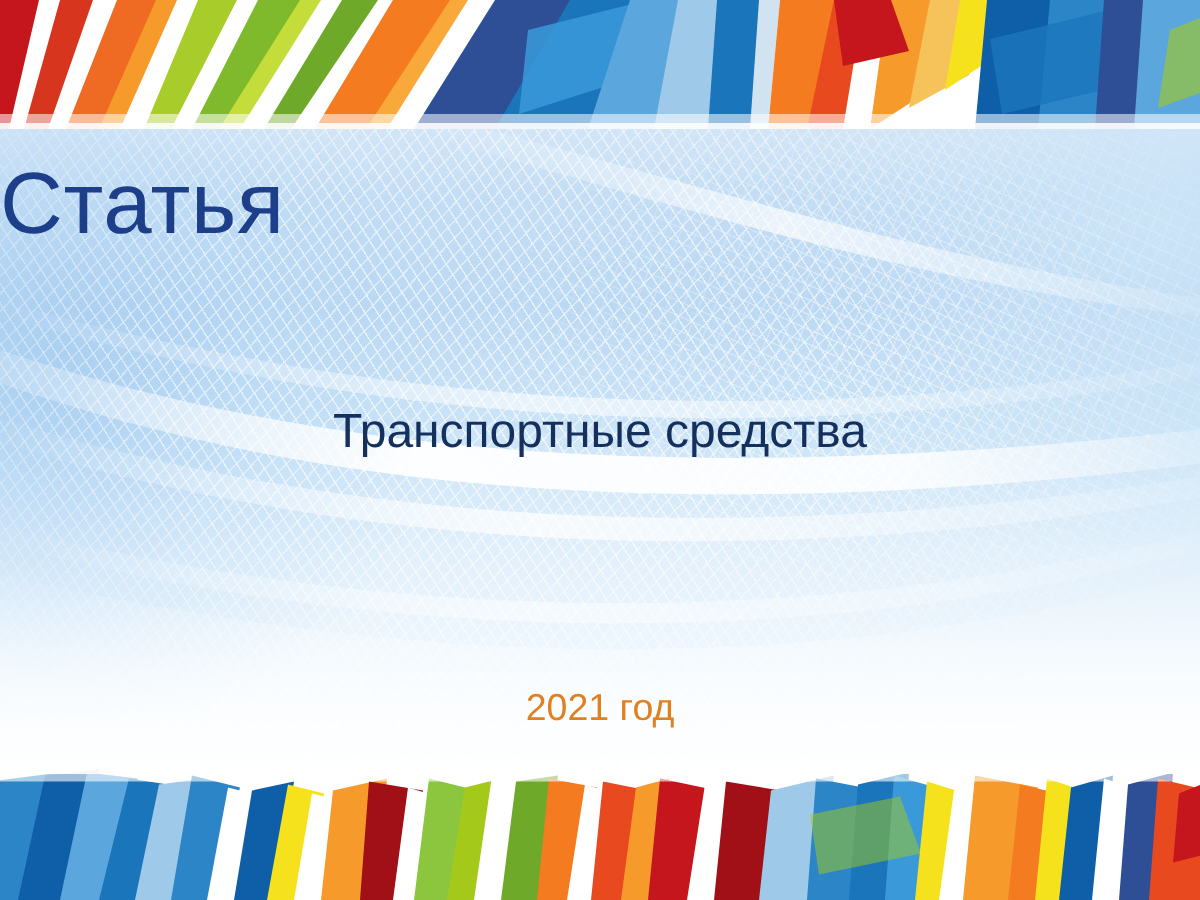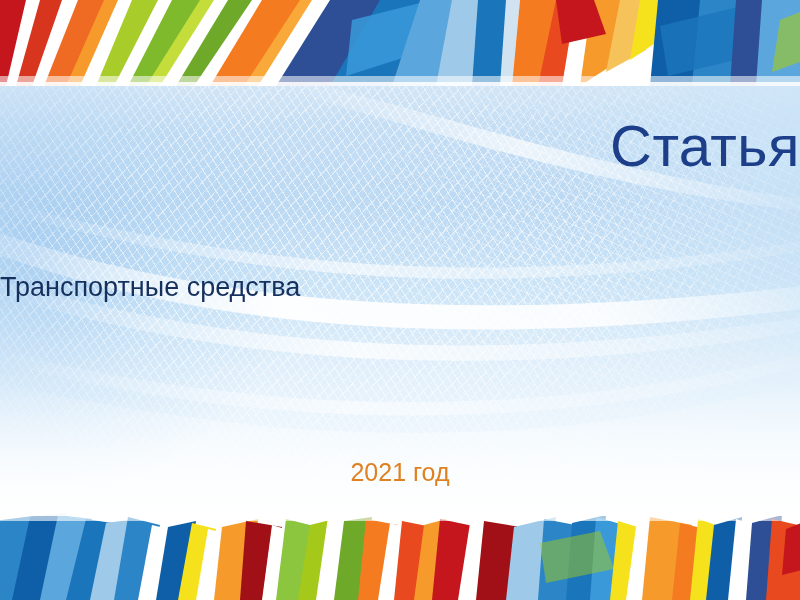--- a/index.html
+++ b/index.html
@@ -102,36 +102,36 @@
     left: 0;
     width: 800px;
     overflow: hidden;
   }
   .band-top { top: 0; height: 86px; }
   .band-bottom { top: 513px; height: 87px; }
 
   
   .title {
     position: absolute;
-    left: 0; top: 110px;
-    width: 800px;
-    text-align: right;
+    left: 0; top: 100px;
+    width: 800px;
+    text-align: left;
     font-size: 58px;
     line-height: 72px;
     font-weight: normal;
     letter-spacing: 0.5px;
     color: #1d3f8a;
     white-space: nowrap;
   }
   .subtitle {
     position: absolute;
     left: 0; top: 269px;
     width: 800px;
-    text-align: left;
-    font-size: 27px;
+    text-align: center;
+    font-size: 32px;
     line-height: 36px;
     font-weight: normal;
     color: #16305e;
     white-space: nowrap;
   }
   .year {
     position: absolute;
     left: 0; top: 456px;
     width: 800px;
     text-align: center;

